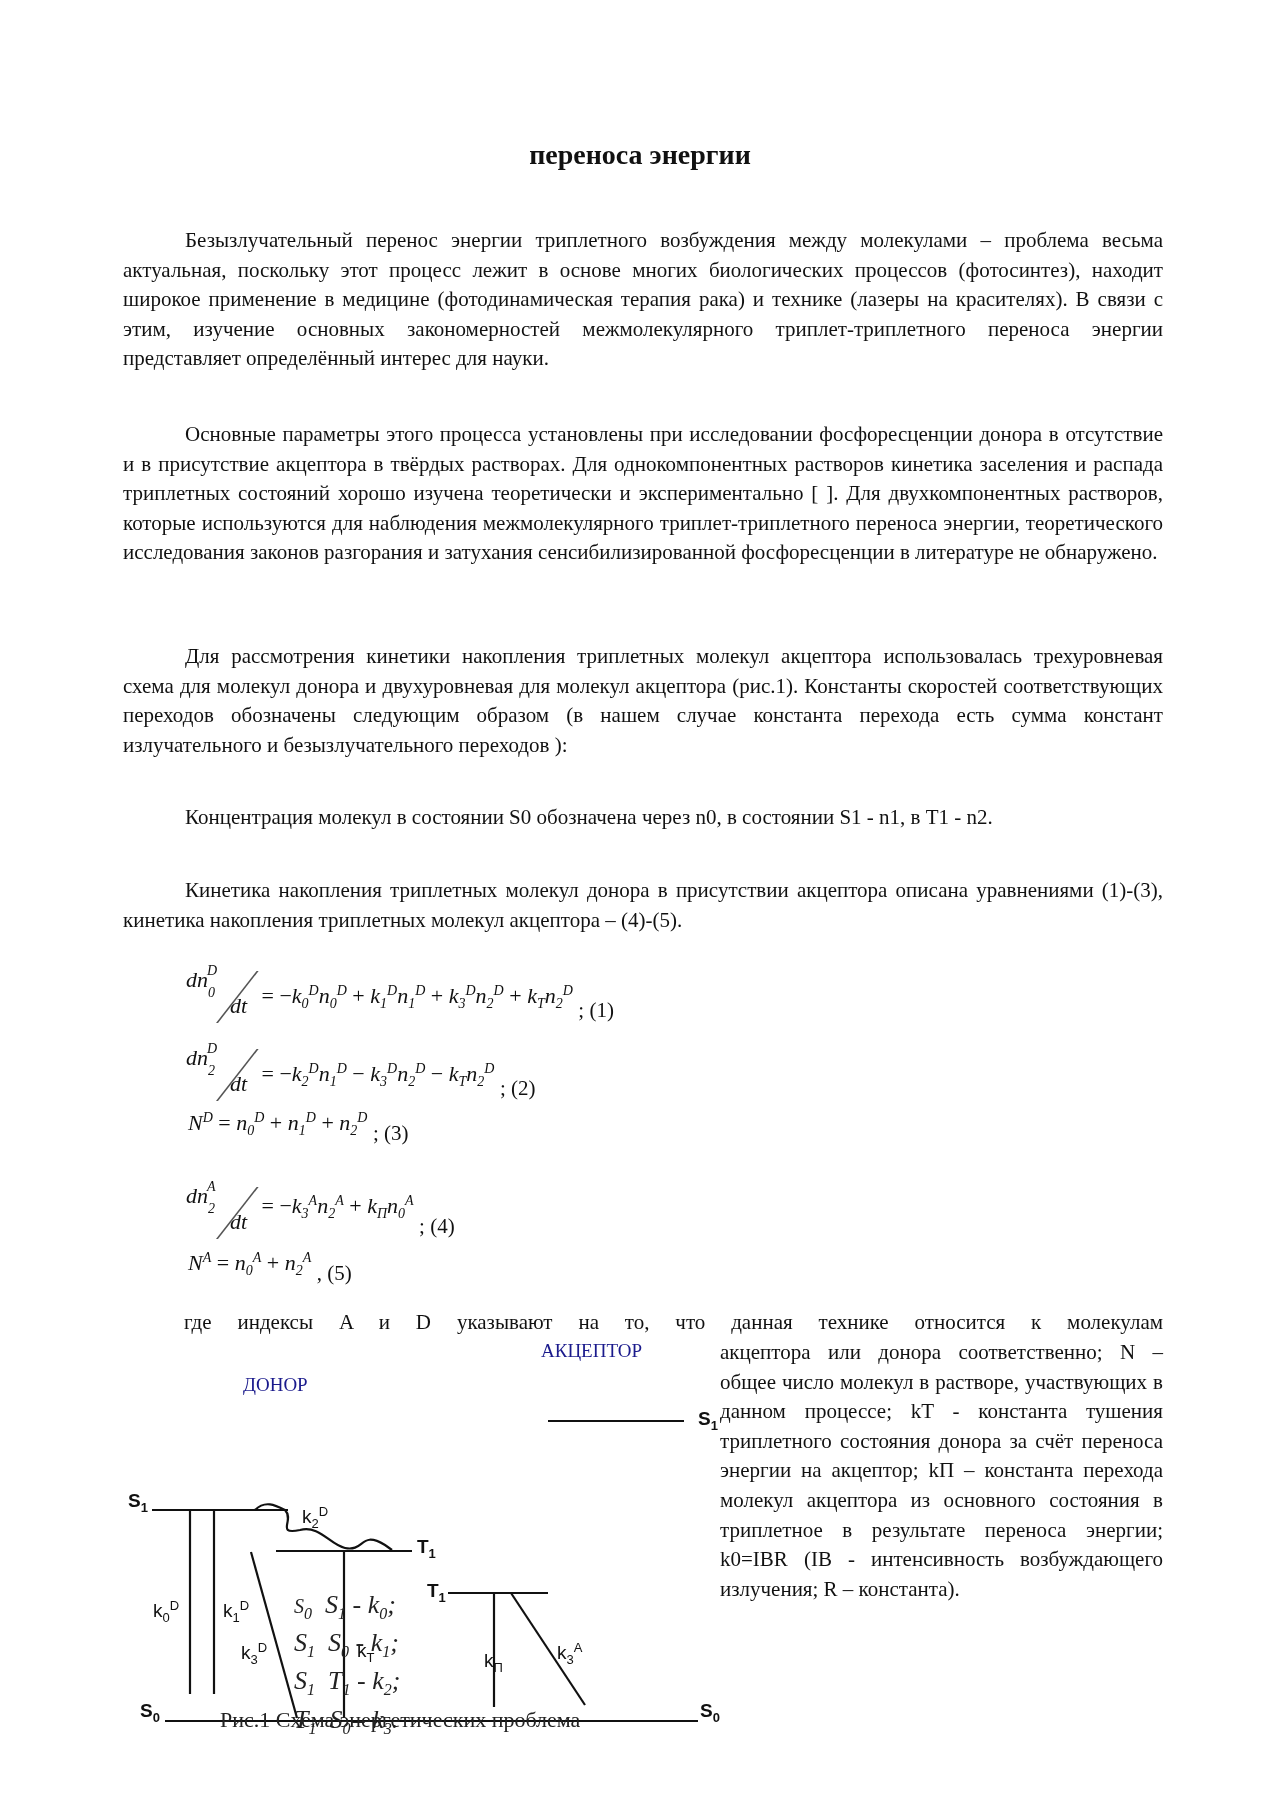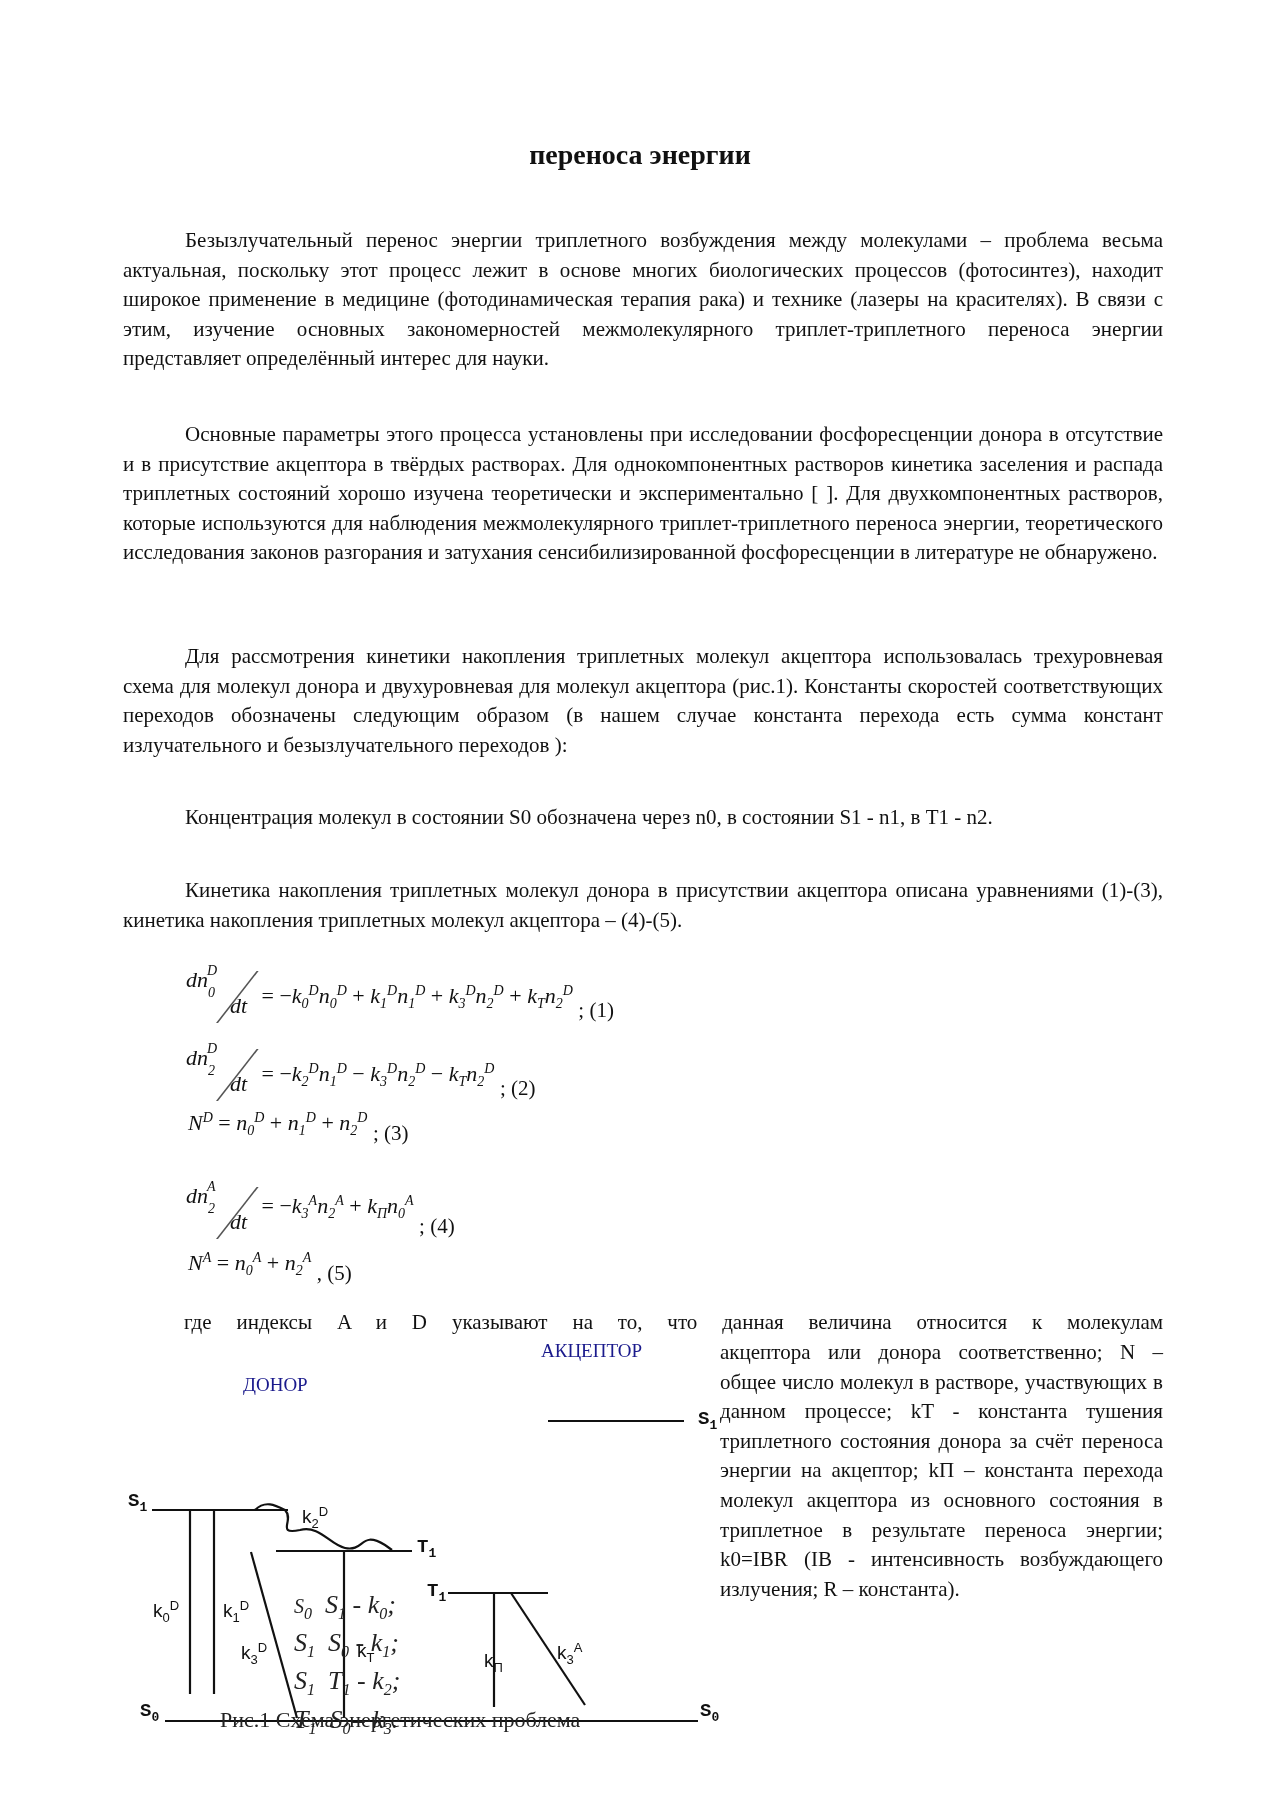--- a/index.html
+++ b/index.html
@@ -12,21 +12,21 @@
   .eq { position: absolute; font-family: "Liberation Serif", serif; font-size: 22px; white-space: nowrap; }
   .eq i { font-style: italic; }
   .eq sub, .eq sup { font-size: 14px; font-style: italic; }
   .frac { display: inline-block; position: relative; width: 70px; height: 56px; vertical-align: middle; margin-top: 15px; }
   .frac .num { position: absolute; left: 0; top: 0; font-style: italic; }
   .frac .den { position: absolute; left: 44px; top: 26px; font-style: italic; }
   .frac .slash { position: absolute; left: 30px; top: 4px; width: 2px; height: 52px; background: #555; transform: skewX(-38deg); transform-origin: bottom left; }
   .eqlabel { font-style: normal; font-size: 21px; }
   .side { position: absolute; left: 720px; width: 443px; font-size: 21px; line-height: 29.6px; text-align: justify; margin: 0; }
   .blue { position: absolute; color: #1a1a8c; font-size: 19px; font-family: "Liberation Serif", serif; }
-  .lvl { position: absolute; font-weight: bold; font-size: 19px; font-family: Liberation Mono, monospace; }
+  .lvl { position: absolute; font-weight: bold; font-size: 19px; font-family: Liberation Sans, sans-serif; }
   .lvl sub { font-size: 13px; }
   .klab { position: absolute; font-size: 19px; font-family: "Liberation Sans", sans-serif; }
   .klab sub, .klab sup { font-size: 13px; }
   .trans { position: absolute; font-family: "Liberation Serif", serif; font-style: italic; font-size: 26px; line-height: 29px; color: #222; }
   .trans sub { font-size: 16px; }
   .caption { position: absolute; left: 220px; top: 1707px; font-size: 22px; color: #222; }
   svg.diagram { position: absolute; left: 0; top: 0; pointer-events: none; }
 </style>
 </head>
 <body>
@@ -74,21 +74,21 @@
   </span>
   <span style="position:relative; top:4px">= −<i>k</i><sub>3</sub><sup>A</sup><i>n</i><sub>2</sub><sup>A</sup> + <i>k</i><sub><i>П</i></sub><i>n</i><sub>0</sub><sup>A</sup></span>
   <span class="eqlabel" style="position:relative; top:24px">; (4)</span>
 </div>
 
 <div class="eq" style="left:188px; top:1250px;">
   <span><i>N</i><sup>A</sup> = <i>n</i><sub>0</sub><sup>A</sup> + <i>n</i><sub>2</sub><sup>A</sup></span>
   <span class="eqlabel" style="position:relative; top:10px">, (5)</span>
 </div>
 
-<div style="position:absolute; left:184px; top:1308px; width:979px; font-size:21px; line-height:29.6px; text-align:justify; text-align-last:justify;">где индексы A и D указывают на то, что данная величина относится к молекулам</div>
+<div style="position:absolute; left:184px; top:1308px; width:979px; font-size:21px; line-height:29.6px; text-align:justify; text-align-last:justify;">где индексы A и D указывают на то, что данная технике относится к молекулам</div>
 <p class="side" style="top:1338px">акцептора или донора соответственно; N – общее число молекул в растворе, участвующих в данном процессе; kT - константа тушения триплетного состояния донора за счёт переноса энергии на акцептор; kП – константа перехода молекул акцептора из основного состояния в триплетное в результате переноса энергии; k0=IBR (IB - интенсивность возбуждающего излучения; R – константа).</p>
 
 <div class="blue" style="left:541px; top:1340px;">АКЦЕПТОР</div>
 <div class="blue" style="left:243px; top:1374px;">ДОНОР</div>
 
 <svg class="diagram" width="1280" height="1811">
   <g stroke="#111" stroke-width="2.2" fill="none">
 
     <line x1="548" y1="1421" x2="684" y2="1421"></line>
 

